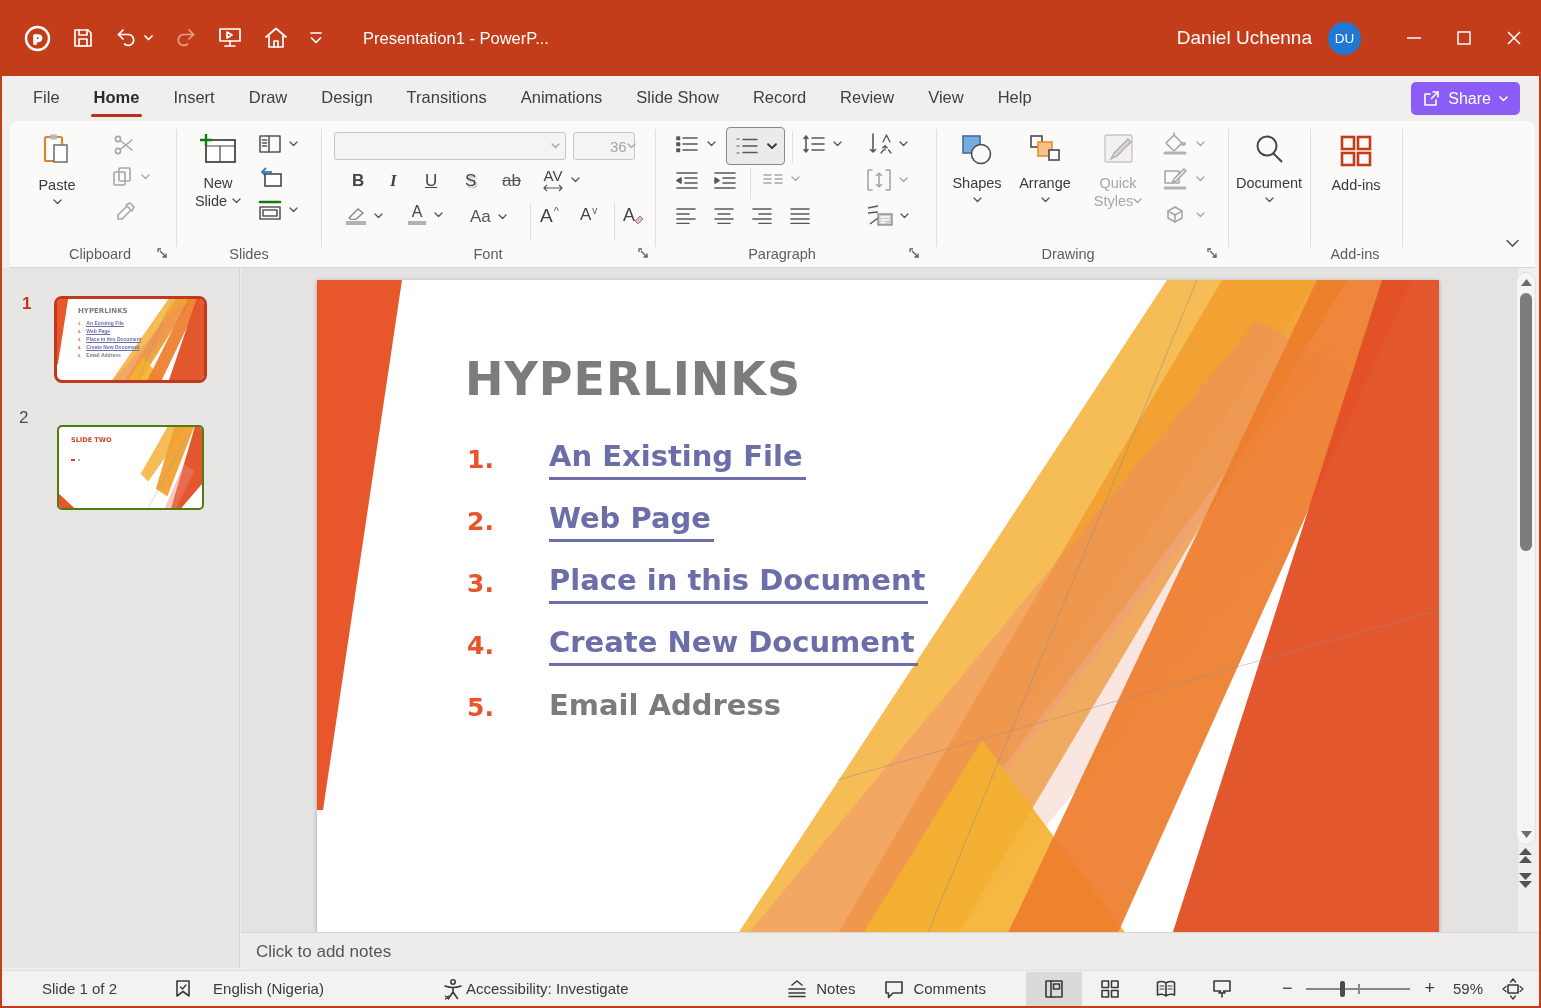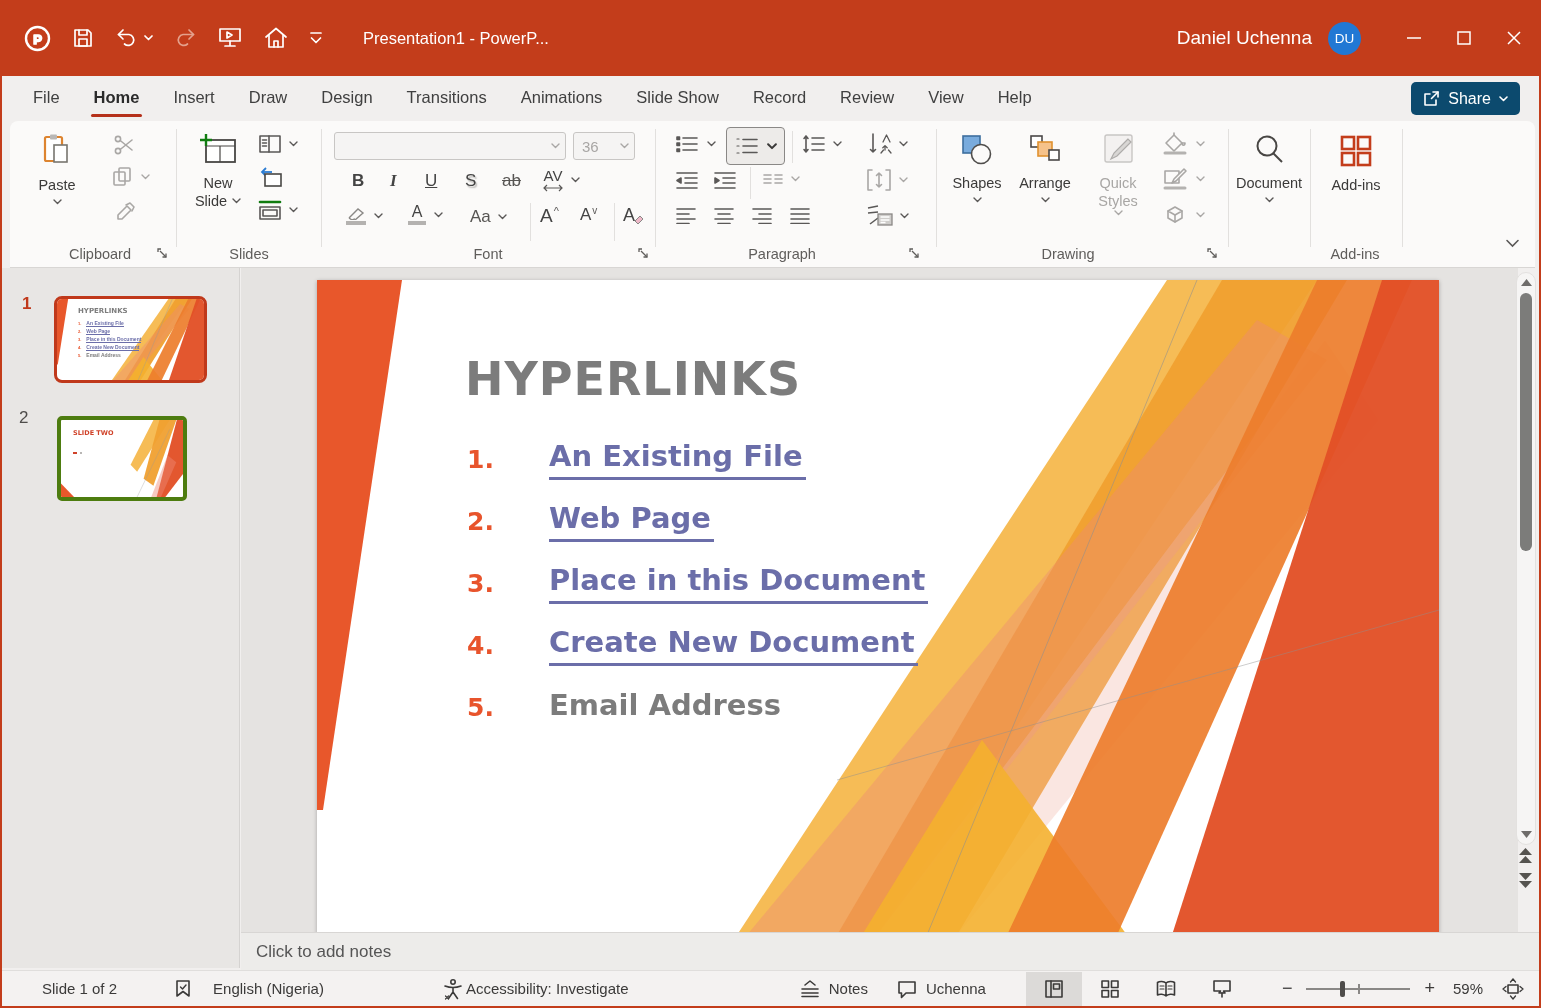--- a/index.html
+++ b/index.html
@@ -28,47 +28,47 @@
   .avatar { width:33px; height:33px; border-radius:50%; background:#2178d4; color:#fff; font-size:13.5px;
             display:flex; align-items:center; justify-content:center; margin-right:28px; }
   .winbtn { width:50px; height:76px; display:flex; align-items:center; justify-content:center; }
   .winbtn svg { stroke:#fff; fill:none; stroke-width:1.5; }
 
   
   .tabrow { position:absolute; left:0; top:76px; width:100%; height:45px; background:#f1efee; display:flex; align-items:center; }
   .tab { font-size:16.5px; color:#404040; padding:0 17px; height:45px; display:flex; align-items:center; position:relative; margin-top:-2px;}
   .tab.active { color:#2b2b2b; font-weight:700; }
   .tab.active::after { content:""; position:absolute; left:14px; right:14px; bottom:3px; height:3.5px; background:#b5301a; border-radius:2px; }
-  .sharebtn { position:absolute; right:19px; top:6px; height:33px; background:#0c4a6e; border-radius:5px; display:flex; align-items:center;
+  .sharebtn { position:absolute; right:19px; top:6px; height:33px; background:#8b5cf6; border-radius:5px; display:flex; align-items:center;
               gap:8px; padding:0 12px; color:#fff; font-size:16px; }
   .sharebtn svg { stroke:#fff; fill:none; stroke-width:1.6; stroke-linecap:round; stroke-linejoin:round; }
 
   
   .ribbon { position:absolute; left:8px; top:121px; width:1525px; height:147px; background:#fbfaf9; border-radius:8px 8px 0 0;
             border-bottom:1px solid #d8d6d4; }
   .rgroup-label { position:absolute; top:125px; font-size:14.5px; color:#5f5d5b; text-align:center; }
   .rdivider { position:absolute; top:8px; width:1px; height:118px; background:#e2e0de; }
   .launcher { position:absolute; top:126px; }
   .launcher svg { stroke:#5f5d5b; fill:none; stroke-width:1.3; }
   .bigbtn { position:absolute; top:7px; display:flex; flex-direction:column; align-items:center; border-radius:4px; padding-top:5px; }
   .bigbtn .lbl { font-size:14.5px; color:#3b3a39; line-height:18px; text-align:center; margin-top:7px; }
   .bigbtn.dis .lbl { color:#a8a6a4; }
   .smbtn { position:absolute; display:flex; align-items:center; }
   .glyph { font-size:17px; color:#444; font-weight:700; }
   .combo { position:absolute; height:28px; border:1px solid #c8c6c4; border-radius:3px; background:#f5f4f3; display:flex; align-items:center; }
-  .combo .val { flex:1; font-size:15px; color:#a8a6a4; padding-left:8px; }
+  .combo .val { flex:1; font-size:15px; color:#a8a6a4; padding-left:8px;margin-left:28px; }
   .combo .cw { width:20px; display:flex; justify-content:center; }
   .selbox { border:1px solid #8a8886; background:#edebe9; border-radius:4px; }
 
   
   .rail { position:absolute; left:0; top:268px; width:238px; height:700px; background:#e8e6e4; border-right:1px solid #d5d3d1; }
   .slidenum { position:absolute; font-size:17px; color:#4e4c4a; }
   .thumb { position:absolute; background:#fff; overflow:hidden; }
   .thumb1 { left:52px; top:296px; width:153px; height:87px; border:3.5px solid #c0391b; border-radius:8px; }
-  .thumb2 { left:55px; top:416px; width:130px; height:85px; border:4px solid #4d7c0f; border-radius:5px; }
+  .thumb2 { left:55px; top:425px; width:147px; height:85px; border:2px solid #4d7c0f; border-radius:5px; }
   .canvas { position:absolute; left:239px; top:268px; width:1277px; height:664px; background:#e5e3e1; }
   .slide { position:absolute; left:76px; top:12px; width:1122px; height:655px; background:#fff; box-shadow:0 1px 4px rgba(0,0,0,.28); }
   .slide-title { position:absolute; left:148px; top:72px; font-family:"DejaVu Sans",sans-serif; font-weight:700;
                  font-size:46px; letter-spacing:1px; color:#7c7c7c; }
   .slide-list { position:absolute; left:150px; top:148px; }
   .slide-item { height:62px; display:flex; align-items:center; font-family:"DejaVu Sans",sans-serif; font-weight:700; }
   .slide-item .n { width:82px; font-size:25px; color:#e8542c; }
   .slide-item .t { font-size:29px; color:#6b6ea9; border-bottom:3px solid #6b6ea9; padding:0 3px 4px 0; }
   .slide-item.plain .t { color:#7c7c7c; border-bottom:none; }
   .vscroll { position:absolute; right:3px; top:272px; width:20px; height:573px; background:#f6f5f4; border:1px solid #e3e1df; border-radius:10px; }
@@ -560,21 +560,21 @@
         </span>
     </div>
     <div class="bigbtn dis" style="left:1072px; width:72px;">
       <span>
         <svg width="36" height="34" viewBox="0 0 36 34">
             <rect x="5" y="2" width="27" height="27" rx="2" fill="#f3f1f0" stroke="#c8c6c4" stroke-width="1.4"></rect>
             <path d="M28 6 L14 20 l-3 6 6-3 L31 9 z" fill="#d8d6d4" stroke="#aeacaa" stroke-width="1.2"></path>
           </svg>
       </span>
       <span class="lbl">Quick</span>
-      <span class="lbl" style="margin-top:0; display:flex; align-items:center; flex-direction:column;">
+      <span class="lbl" style="margin-top:0; display:flex; align-items:center; ">
         <span>Styles</span>
         <span class="chev dis">
             <svg width="9" height="6" viewBox="0 0 9 6">
               <path d="M1 1 l3.5 3.5 L8 1"></path>
             </svg>
           </span>
       </span>
     </div>
     <span class="smbtn ln dis" style="left:1152px; top:11px;">
       <svg width="26" height="24" viewBox="0 0 26 24">
@@ -821,21 +821,21 @@
       <svg width="22" height="20" viewBox="0 0 22 20">
           <path d="M6 6 l5-4 5 4"></path>
           <path d="M3 10 h16 M3 14 h16 M3 17.5 h16"></path>
         </svg>
       <span>Notes</span>
     </span>
     <span class="sb-item ln" style="margin-left:28px;">
       <svg width="22" height="20" viewBox="0 0 22 20">
           <path d="M3 3 h16 v11 h-9 l-4.5 4.5 v-4.5 H3 z"></path>
         </svg>
-      <span>Uchenna</span>
+      <span>Comments</span>
     </span>
 
     <span class="viewbtn on ln" style="margin-left:40px;">
       <svg width="22" height="22" viewBox="0 0 22 22">
           <rect x="3" y="3" width="16" height="16"></rect>
           <path d="M8 3 v16"></path>
           <rect x="10.5" y="6" width="6" height="5"></rect>
         </svg>
     </span>
     <span class="viewbtn ln">

